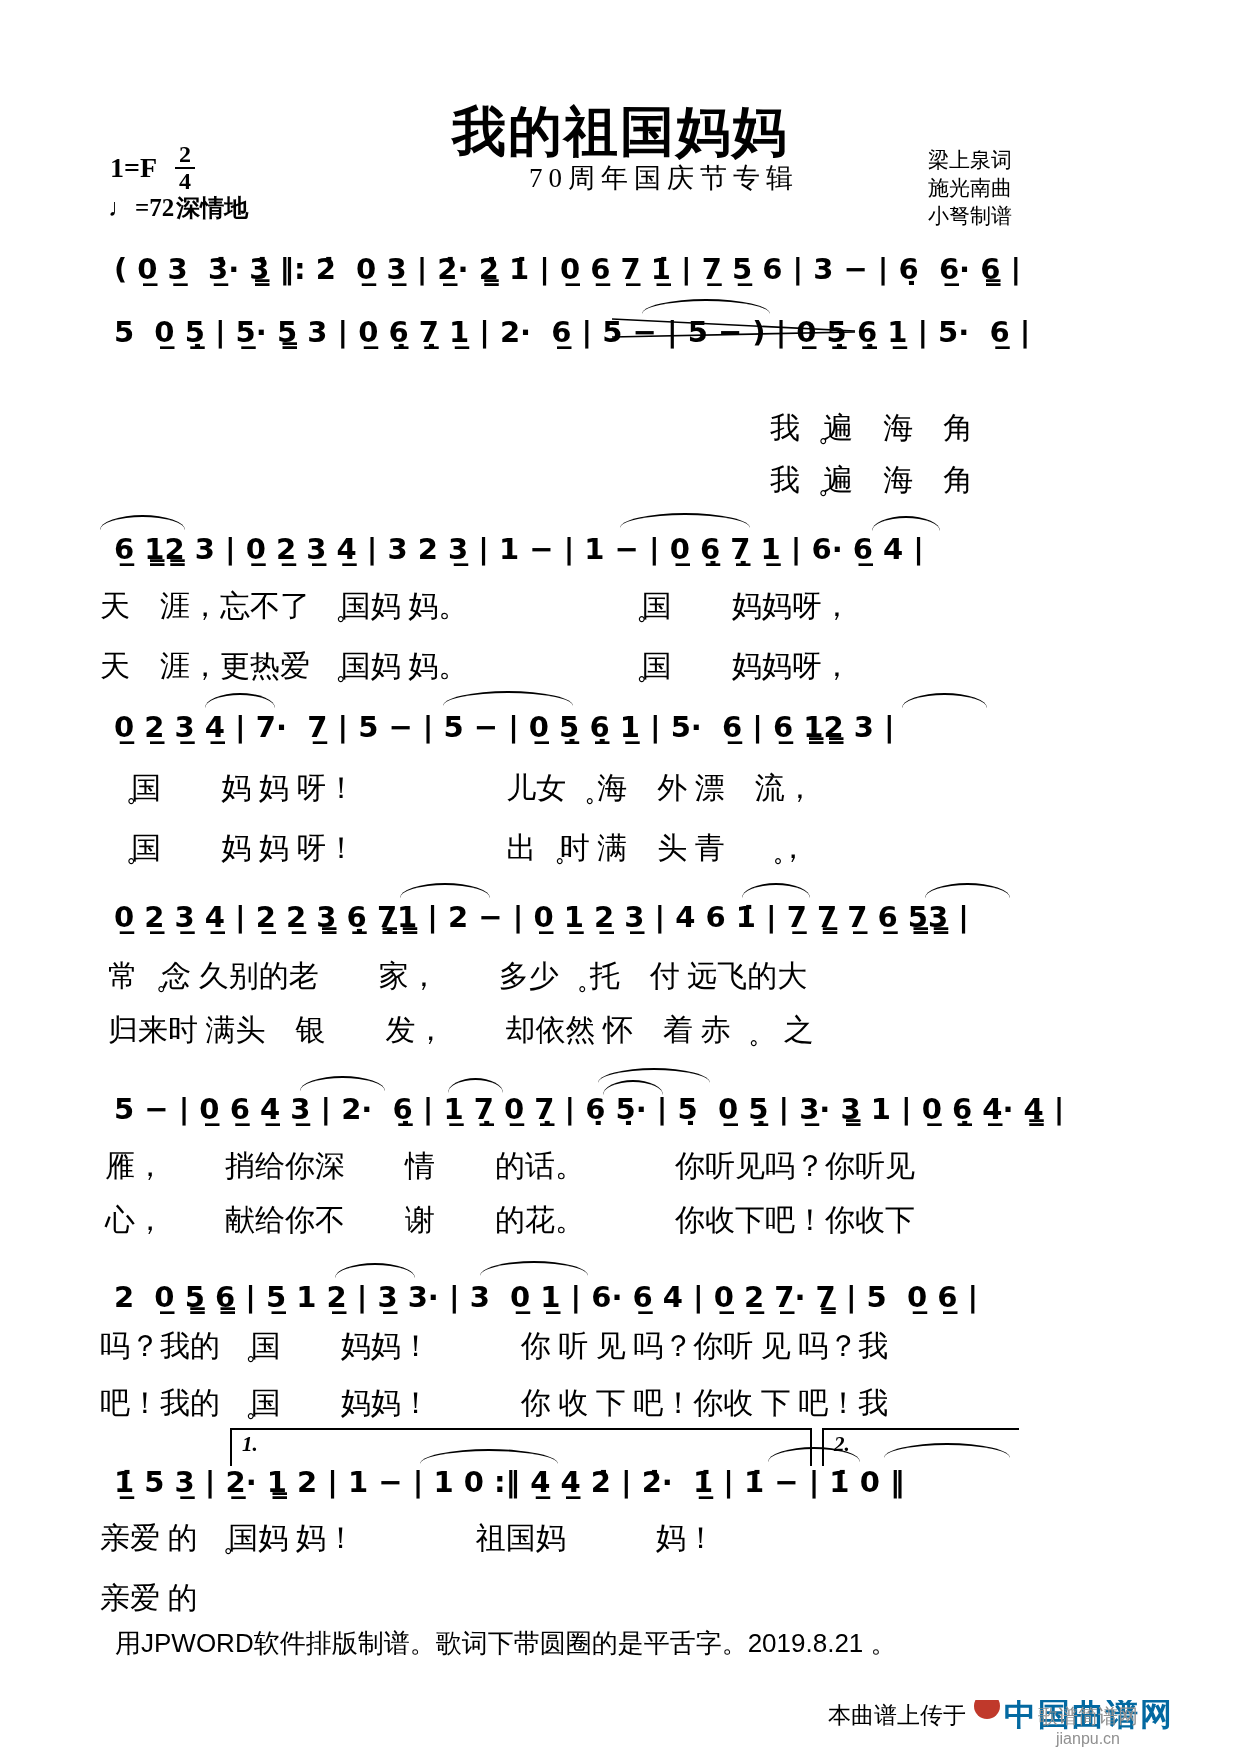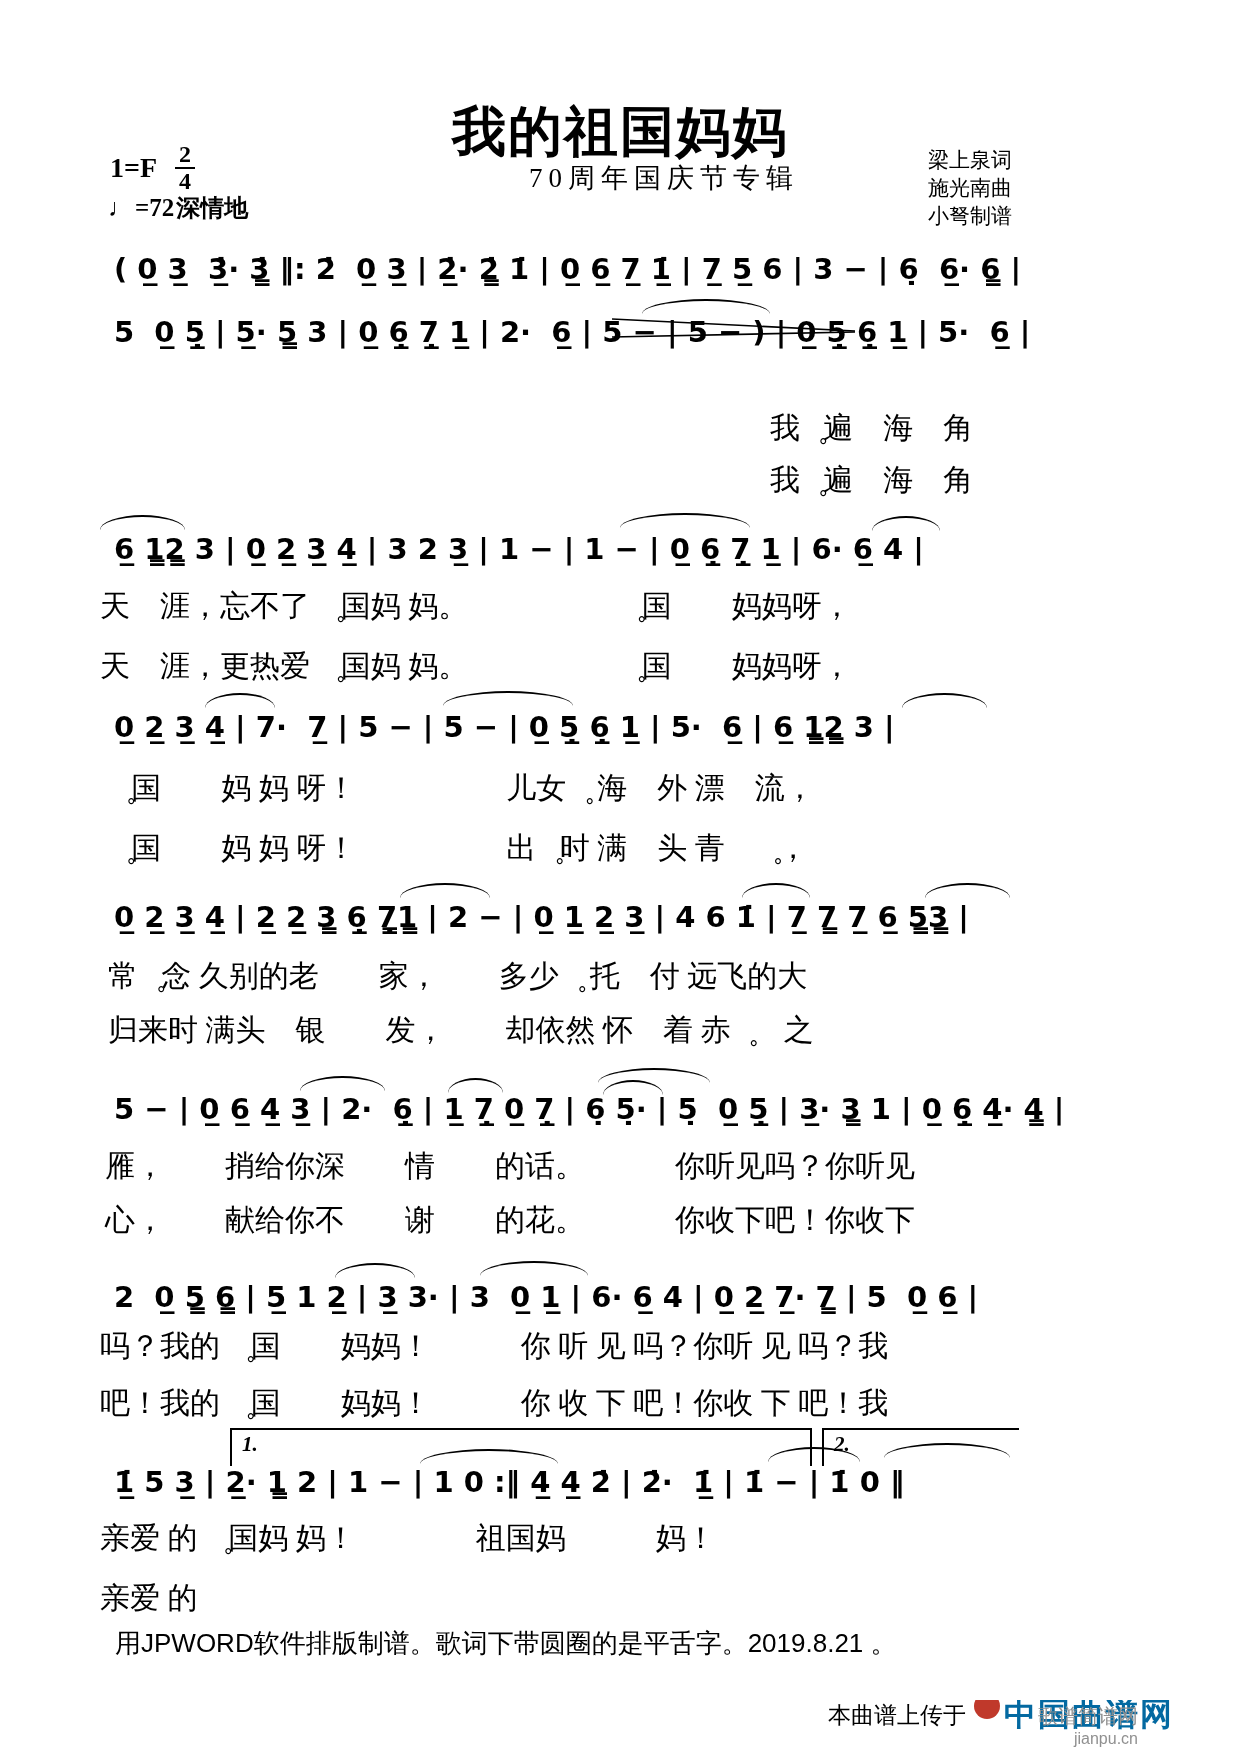--- a/index.html
+++ b/index.html
@@ -30,21 +30,21 @@
   .hairpin{position:absolute;left:612px;top:316px;}
   .footnote{position:absolute;left:115px;top:1626px;font:26px "Liberation Sans",sans-serif;}
   .upload{position:absolute;left:828px;top:1700px;height:30px;overflow:hidden;
           display:flex;align-items:center;gap:8px;}
   .upload .prefix{font:23px "Liberation Sans",sans-serif;}
   .logo{display:flex;align-items:flex-start;gap:4px;}
   .logo .mark{width:26px;height:26px;border-radius:50%;display:inline-block;}
   .logo .sitename{font:bold 32px "Liberation Sans",sans-serif;letter-spacing:2px;}
   .watermark{position:absolute;right:102px;bottom:6px;text-align:right;line-height:1.15;}
   .watermark .w1{font:20px "Liberation Sans",sans-serif;}
-  .watermark .w2{font:16px "Liberation Sans",sans-serif;}
+  .watermark .w2{font:16px "Liberation Sans",sans-serif;text-align:center;}
 </style>
 </head>
 <body>
 
 <div class="page">
 
   <div class="title">我的祖国妈妈</div>
   <div class="subtitle">70周年国庆节专辑</div>
 
   <div class="keyblock">

